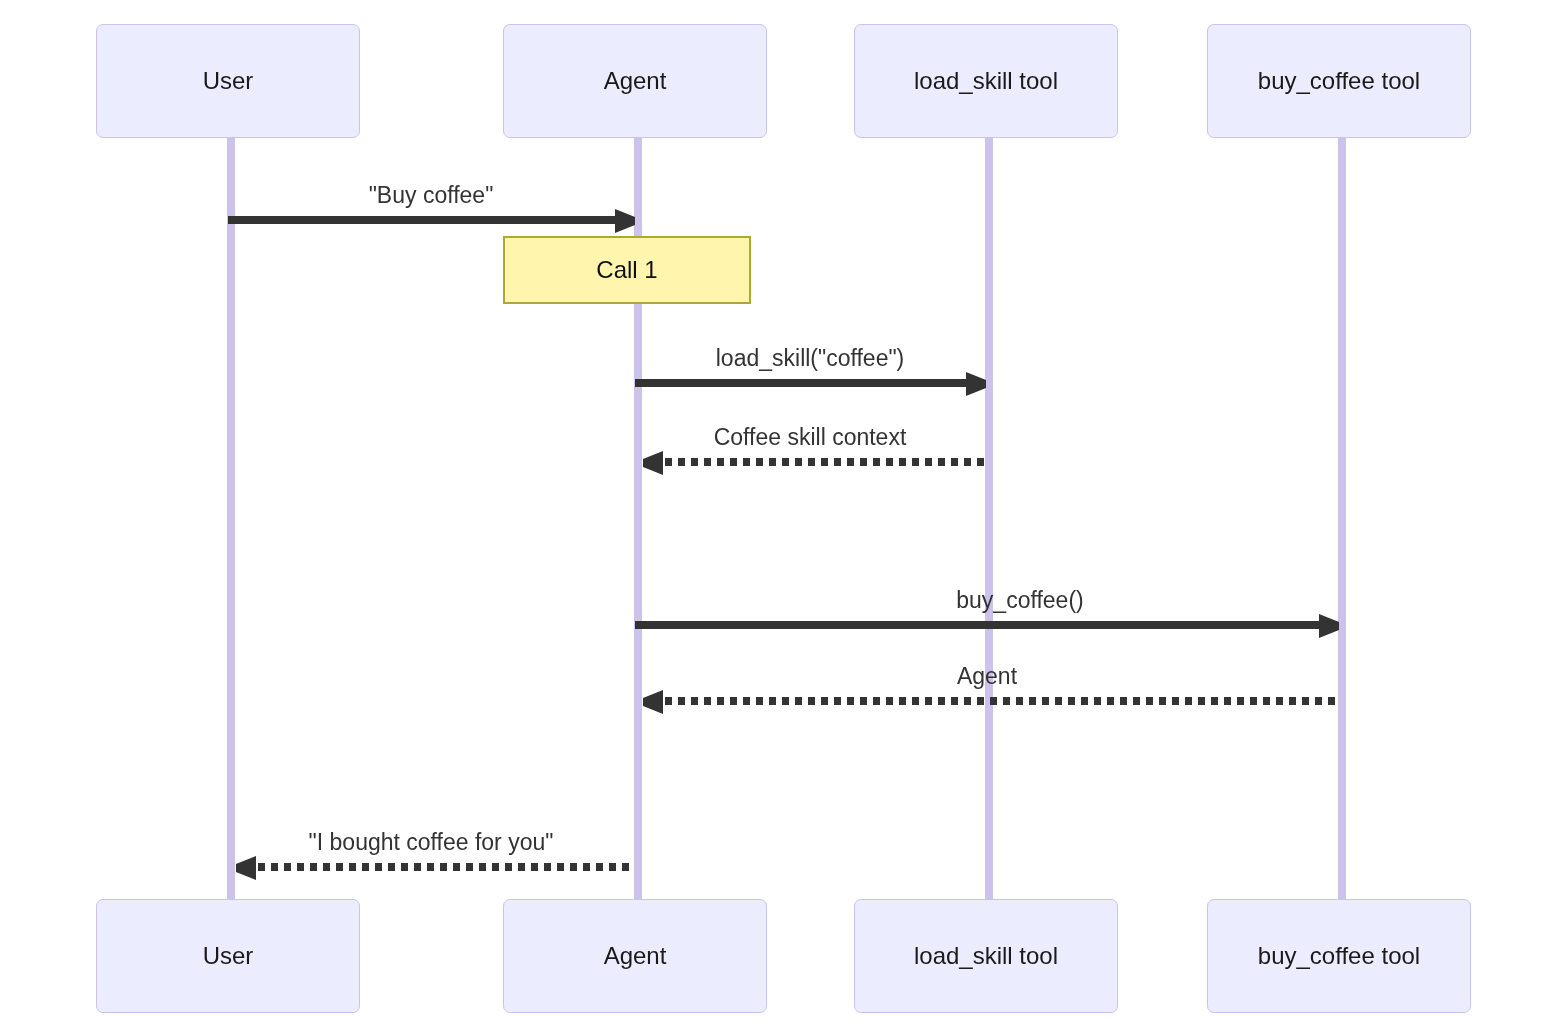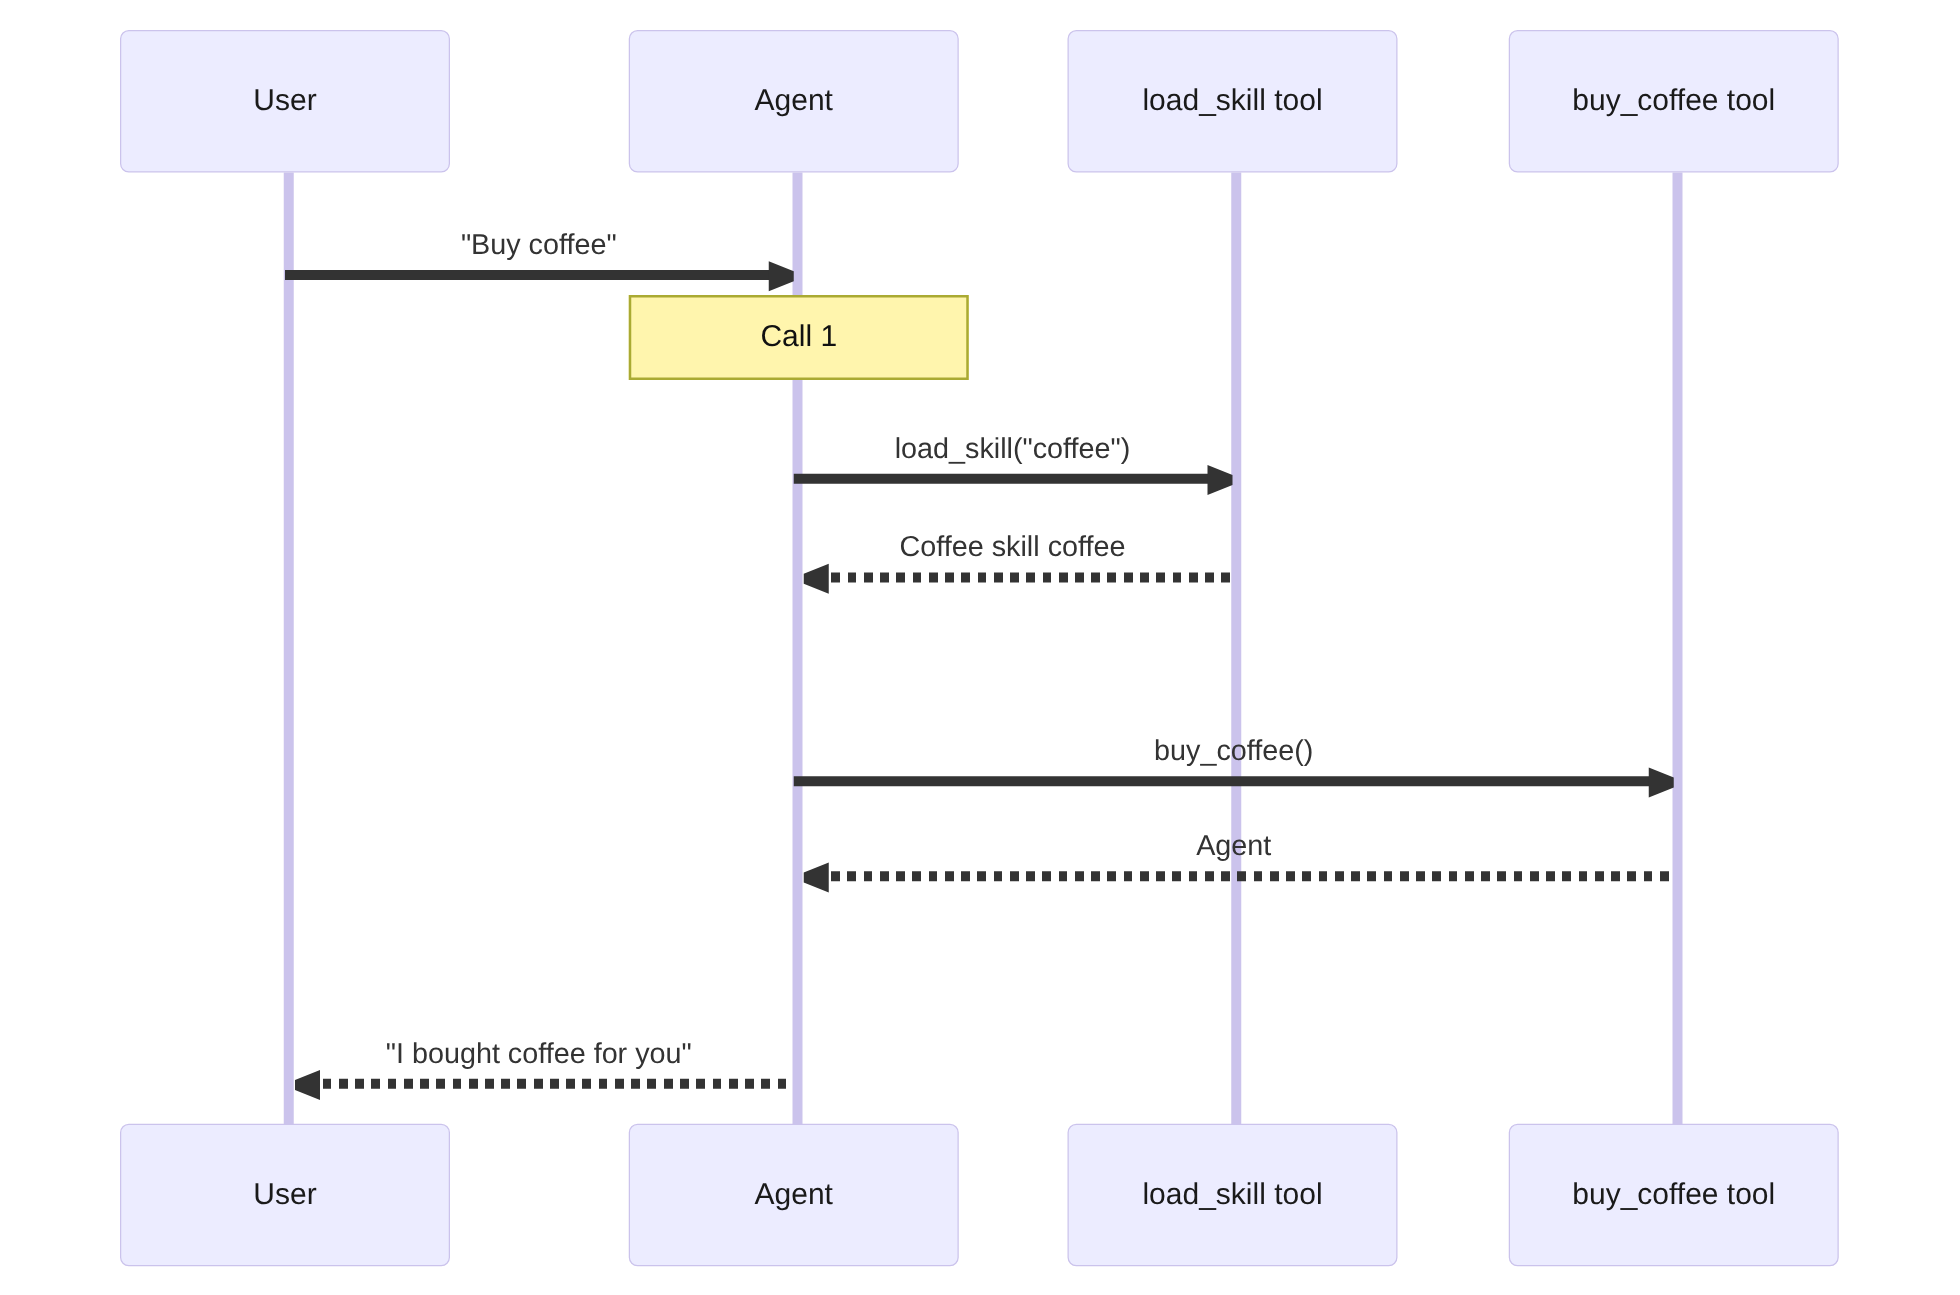--- a/index.html
+++ b/index.html
@@ -69,21 +69,21 @@
     width: 0;
     height: 0;
     border-top: 8px solid transparent;
     border-bottom: 8px solid transparent;
   }
   .arrowhead.right { border-left: 20px solid var(--message); }
   .arrowhead.left { border-right: 20px solid var(--message); }
   .note {
     position: absolute;
     left: 495px;
-    width: 272px;
+    width: 248px;
     height: 68px;
     background: var(--note-fill);
     border: 2px solid var(--note-border);
     display: flex;
     align-items: center;
     justify-content: center;
   }
   .note span {
     font-size: 24px;
     color: #111111;
@@ -119,26 +119,26 @@
   <div class="arrowhead right" style="left:607px; top:201px"></div>
 
   <div class="note" style="top:228px">
     <span>Call 1</span>
   </div>
 
   <div class="msg-label" style="left:802px; top:329px">load_skill("coffee")</div>
   <div class="msg-line solid" style="left:627px; top:370.5px; width:334px"></div>
   <div class="arrowhead right" style="left:958px; top:364px"></div>
 
-  <div class="msg-label" style="left:802px; top:408px">Coffee skill coffee</div>
+  <div class="msg-label" style="left:802px; top:408px">Coffee skill context</div>
   <div class="msg-line dashed" style="left:644px; top:449.5px; width:334px"></div>
   <div class="arrowhead left" style="left:627px; top:443px"></div>
 
 
-  <div class="msg-label" style="left:979px; top:571px">buy_coffee()</div>
+  <div class="msg-label" style="left:1012px; top:571px">buy_coffee()</div>
   <div class="msg-line solid" style="left:627px; top:612.5px; width:687px"></div>
   <div class="arrowhead right" style="left:1311px; top:606px"></div>
 
   <div class="msg-label" style="left:979px; top:647px">Agent</div>
   <div class="msg-line dashed" style="left:644px; top:688.5px; width:687px"></div>
   <div class="arrowhead left" style="left:627px; top:682px"></div>
 
 
   <div class="msg-label" style="left:423px; top:813px">"I bought coffee for you"</div>
   <div class="msg-line dashed" style="left:237px; top:854.5px; width:390px"></div>

